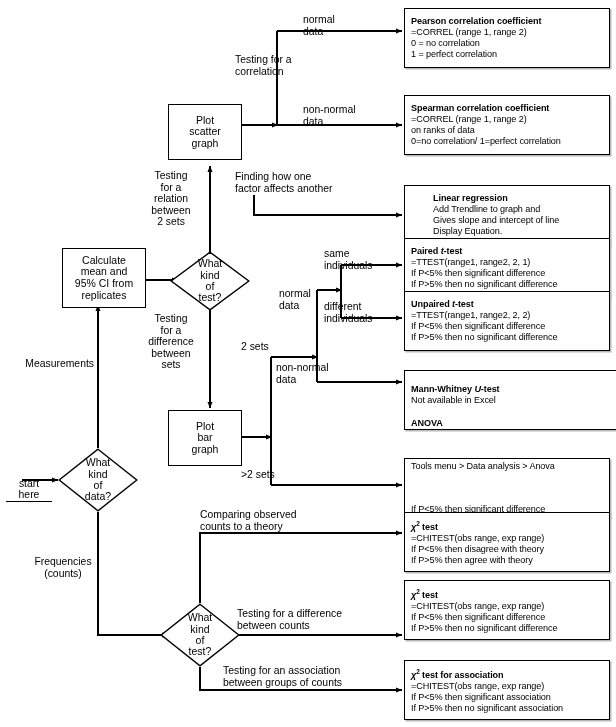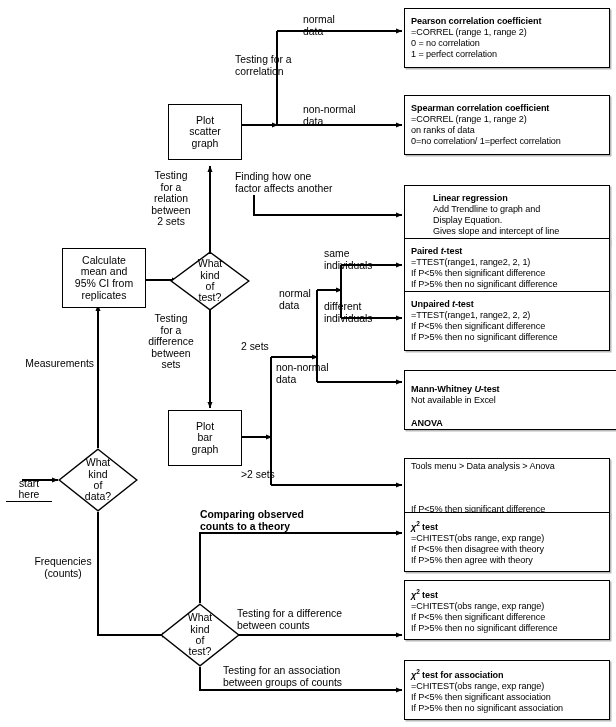--- a/index.html
+++ b/index.html
@@ -245,21 +245,21 @@
   <div class="elabel" style="left:324px;top:248px;width:76px;">same
 individuals</div>
 
   <div class="elabel" style="left:324px;top:301px;width:78px;">different
 individuals</div>
 
   <div class="elabel" style="left:241px;top:341px;width:50px;">2 sets</div>
 
   <div class="elabel" style="left:241px;top:469px;width:60px;">&gt;2 sets</div>
 
-  <div class="elabel" style="left:200px;top:509px;width:160px;font-weight:bold;">Comparing observed
+  <div class="elabel" style="left:200px;top:509px;width:160px;">Comparing observed
 counts to a theory</div>
 
   <div class="elabel" style="left:237px;top:608px;width:170px;">Testing for a difference
 between counts</div>
 
   <div class="elabel" style="left:223px;top:665px;width:180px;">Testing for an association
 between groups of counts</div>
 
   <div class="node result" style="left:404px;top:8px;width:206px;height:60px;">
     <span class="hdr ln">Pearson correlation coefficient</span>
@@ -271,22 +271,22 @@
   <div class="node result" style="left:404px;top:95px;width:206px;height:60px;">
     <span class="hdr ln">Spearman correlation coefficient</span>
     <span class="ln">=CORREL (range 1, range 2)</span>
     <span class="ln">on ranks of data</span>
     <span class="ln">0=no correlation/ 1=perfect correlation</span>
   </div>
 
   <div class="node result" style="left:404px;top:185px;width:206px;height:60px;padding-left:28px;">
     <span class="hdr ln">Linear regression</span>
     <span class="ln">Add Trendline to graph and</span>
+    <span class="ln">Gives slope and intercept of line</span>
     <span class="ln">Display Equation.</span>
-    <span class="ln">Gives slope and intercept of line</span>
   </div>
 
   <div class="node result" style="left:404px;top:238px;width:206px;height:60px;">
     <span class="hdr ln">Paired <em class="it">t</em>-test</span>
     <span class="ln">=TTEST(range1, range2, 2, 1)</span>
     <span class="ln">If P&lt;5% then significant difference</span>
     <span class="ln">If P&gt;5% then no significant difference</span>
   </div>
 
   <div class="node result" style="left:404px;top:291px;width:206px;height:60px;">

